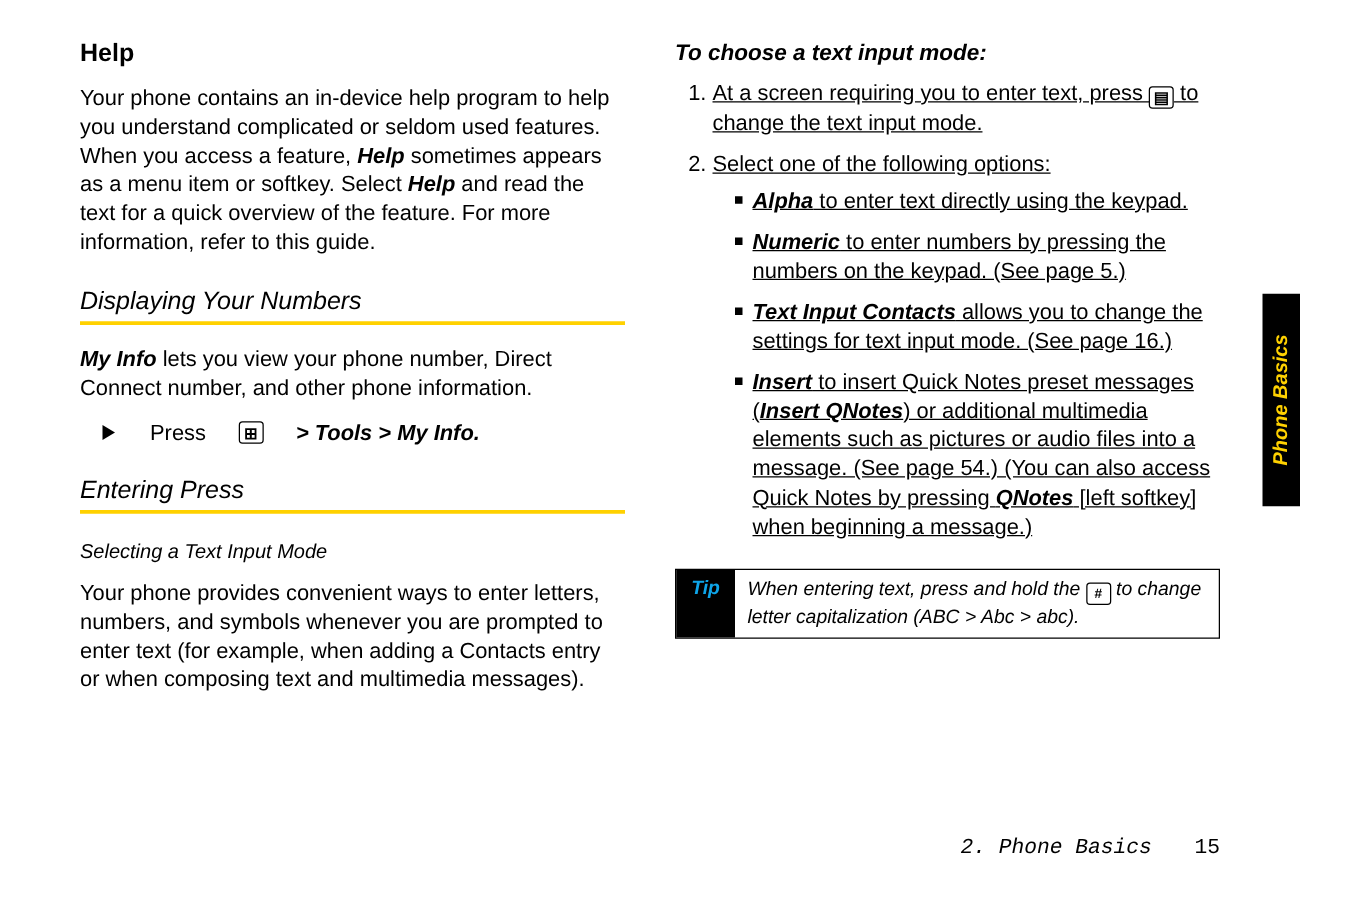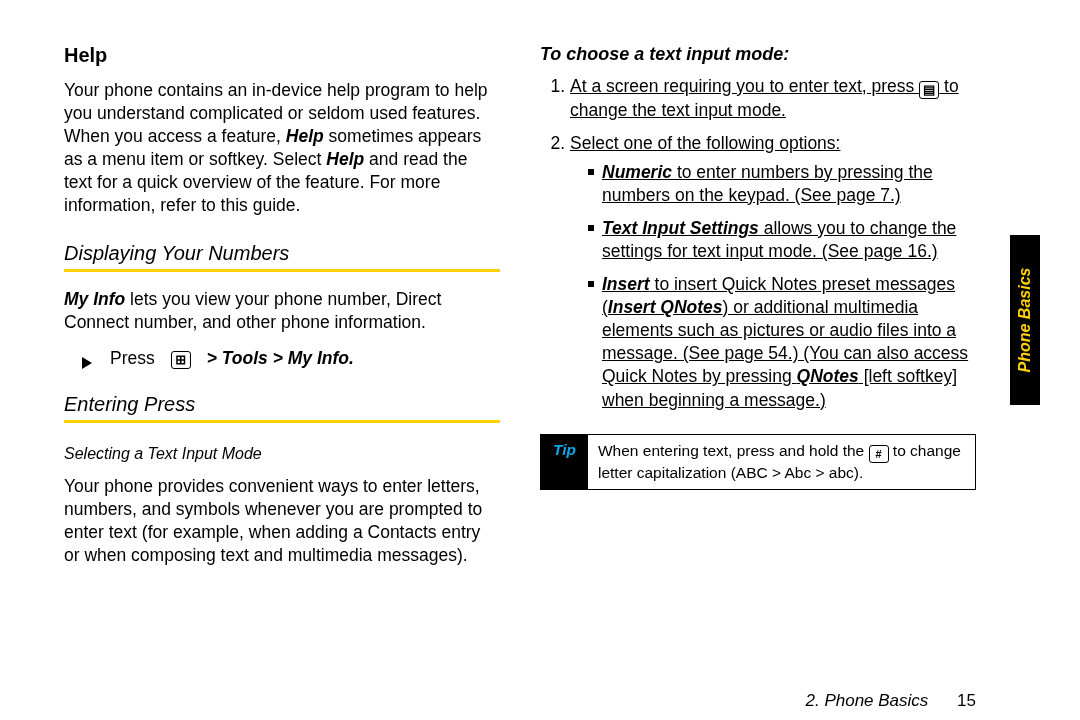--- a/index.html
+++ b/index.html
@@ -10,21 +10,21 @@
     background: #fff;
     font-family: Arial, Helvetica, sans-serif;
     color: #000;
     overflow: hidden;
   }
   .page {
     position: relative;
     width: 1040px;
     height: 720px;
     box-sizing: border-box;
-    padding: 44px 64px 32px 64px;
+    padding: 32px 64px 32px 64px;
   }
   .cols {
     display: flex;
     gap: 40px;
   }
   .col {
     flex: 1 1 0;
     min-width: 0;
   }
 
@@ -54,22 +54,22 @@
 
   h2.minor {
     font-size: 16px;
     font-style: italic;
     font-weight: 400;
     margin: 22px 0 10px 0;
   }
 
   .step-line {
     display: flex;
-    align-items: flex-end;
-    gap: 16px;
+    align-items: center;
+    gap: 26px;
     margin: 0 0 6px 18px;
     font-size: 17.5px;
   }
   .arrow-tri {
     display: inline-block;
     width: 0; height: 0;
     border-top: 6px solid transparent;
     border-bottom: 6px solid transparent;
     border-left: 10px solid #000;
     margin-right: 2px;
@@ -143,20 +143,21 @@
     background: #000;
     color: #0ea5e9;
     font-style: italic;
     font-weight: 700;
     padding: 6px 12px;
     display: flex;
     align-items: flex-start;
   }
   .tip-body {
     padding: 6px 10px;
+    font-style: italic;
     line-height: 1.3;
   }
 
   .side-tab {
     position: absolute;
     right: 0;
     top: 235px;
     width: 30px;
     height: 170px;
     background: #000;
@@ -168,24 +169,25 @@
   .side-tab span {
     transform: rotate(-90deg);
     white-space: nowrap;
     font-style: italic;
     font-weight: 700;
     font-size: 16px;
   }
 
   .footer {
     position: absolute;
-    bottom: 9px;
+    bottom: 32px;
     right: 64px;
     font-size: 17px;
     font-style: italic;
+    font-family: Liberation Mono, monospace;
   }
   .footer .pg {
     font-style: normal;
     margin-left: 24px;
   }
 </style>
 </head>
 <body>
 
 <div class="page">
@@ -234,24 +236,27 @@
       </p>
 
       <ol class="steps">
         <li>
           <span>At a screen requiring you to enter text, press </span><span class="key-icon multi"></span><span> to change the text input mode.</span>
         </li>
         <li>
           <span>Select one of the following options:</span>
           <ul class="opts">
             <li>
-              <span class="ib">Numeric</span><span> to enter numbers by pressing the numbers on the keypad. (See page 7.)</span>
-            </li>
-            <li>
-              <span class="ib">Text Input Settings</span><span> allows you to change the settings for text input mode. (See page 16.)</span>
+              <span class="ib">Alpha</span><span> to enter text directly using the keypad.</span>
+            </li>
+            <li>
+              <span class="ib">Numeric</span><span> to enter numbers by pressing the numbers on the keypad. (See page 5.)</span>
+            </li>
+            <li>
+              <span class="ib">Text Input Contacts</span><span> allows you to change the settings for text input mode. (See page 16.)</span>
             </li>
             <li>
               <span class="ib">Insert</span><span> to insert Quick Notes preset messages (</span><span class="ib">Insert QNotes</span><span>) or additional multimedia elements such as pictures or audio files into a message. (See page 54.) (You can also access Quick Notes by pressing </span><span class="ib">QNotes</span><span> [left softkey] when beginning a message.)</span>
             </li>
           </ul>
         </li>
       </ol>
 
       <div class="tip-box">
         <div class="tip-label">

